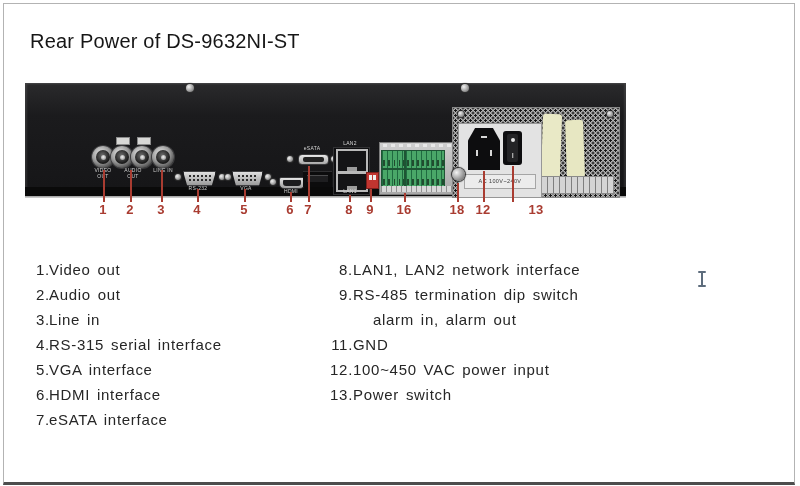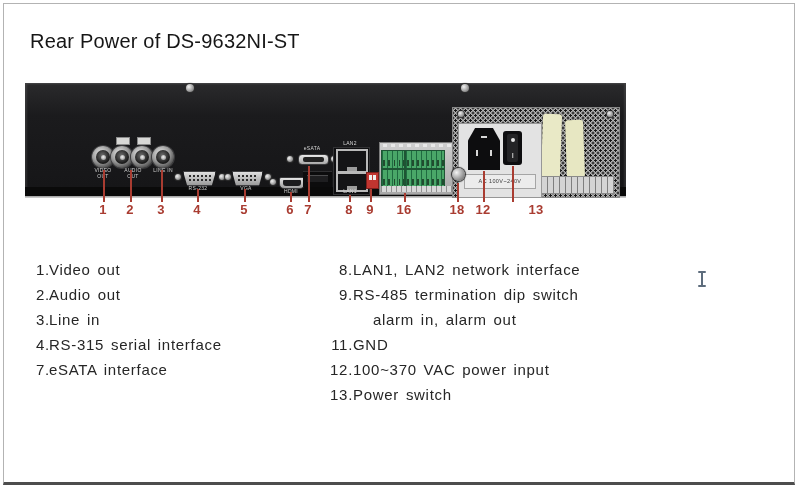--- a/index.html
+++ b/index.html
@@ -244,28 +244,30 @@
   <span class="callout" style="left:404px;">16</span>
   <span class="callout" style="left:457px;">18</span>
   <span class="callout" style="left:483px;">12</span>
   <span class="callout" style="left:536px;">13</span>
 
   <div class="legend-col legend-left">
     <div class="lrow"><span class="lnum">1.</span><span>Video out</span></div>
     <div class="lrow"><span class="lnum">2.</span><span>Audio out</span></div>
     <div class="lrow"><span class="lnum">3.</span><span>Line in</span></div>
     <div class="lrow"><span class="lnum">4.</span><span>RS-315 serial interface</span></div>
+    <div class="lrow"><span class="lnum">5.</span><span>VGA interface</span></div>
+    <div class="lrow"><span class="lnum">6.</span><span>HDMI interface</span></div>
     <div class="lrow"><span class="lnum">7.</span><span>eSATA interface</span></div>
   </div>
 
   <div class="legend-col legend-right">
     <div class="lrow"><span class="lnum">8.</span><span>LAN1, LAN2 network interface</span></div>
     <div class="lrow"><span class="lnum">9.</span><span>RS-485 termination dip switch</span></div>
     <div class="lrow lcont"><span>alarm in, alarm out</span></div>
     <div class="lrow"><span class="lnum">11.</span><span>GND</span></div>
-    <div class="lrow"><span class="lnum">12.</span><span>100~370 VAC power input</span></div>
+    <div class="lrow"><span class="lnum">12.</span><span>100~450 VAC power input</span></div>
     <div class="lrow"><span class="lnum">13.</span><span>Power switch</span></div>
   </div>
 
   <div class="ibeam">
       <span class="stem"></span>
     </div>
 </div>
 
 </body></html>

